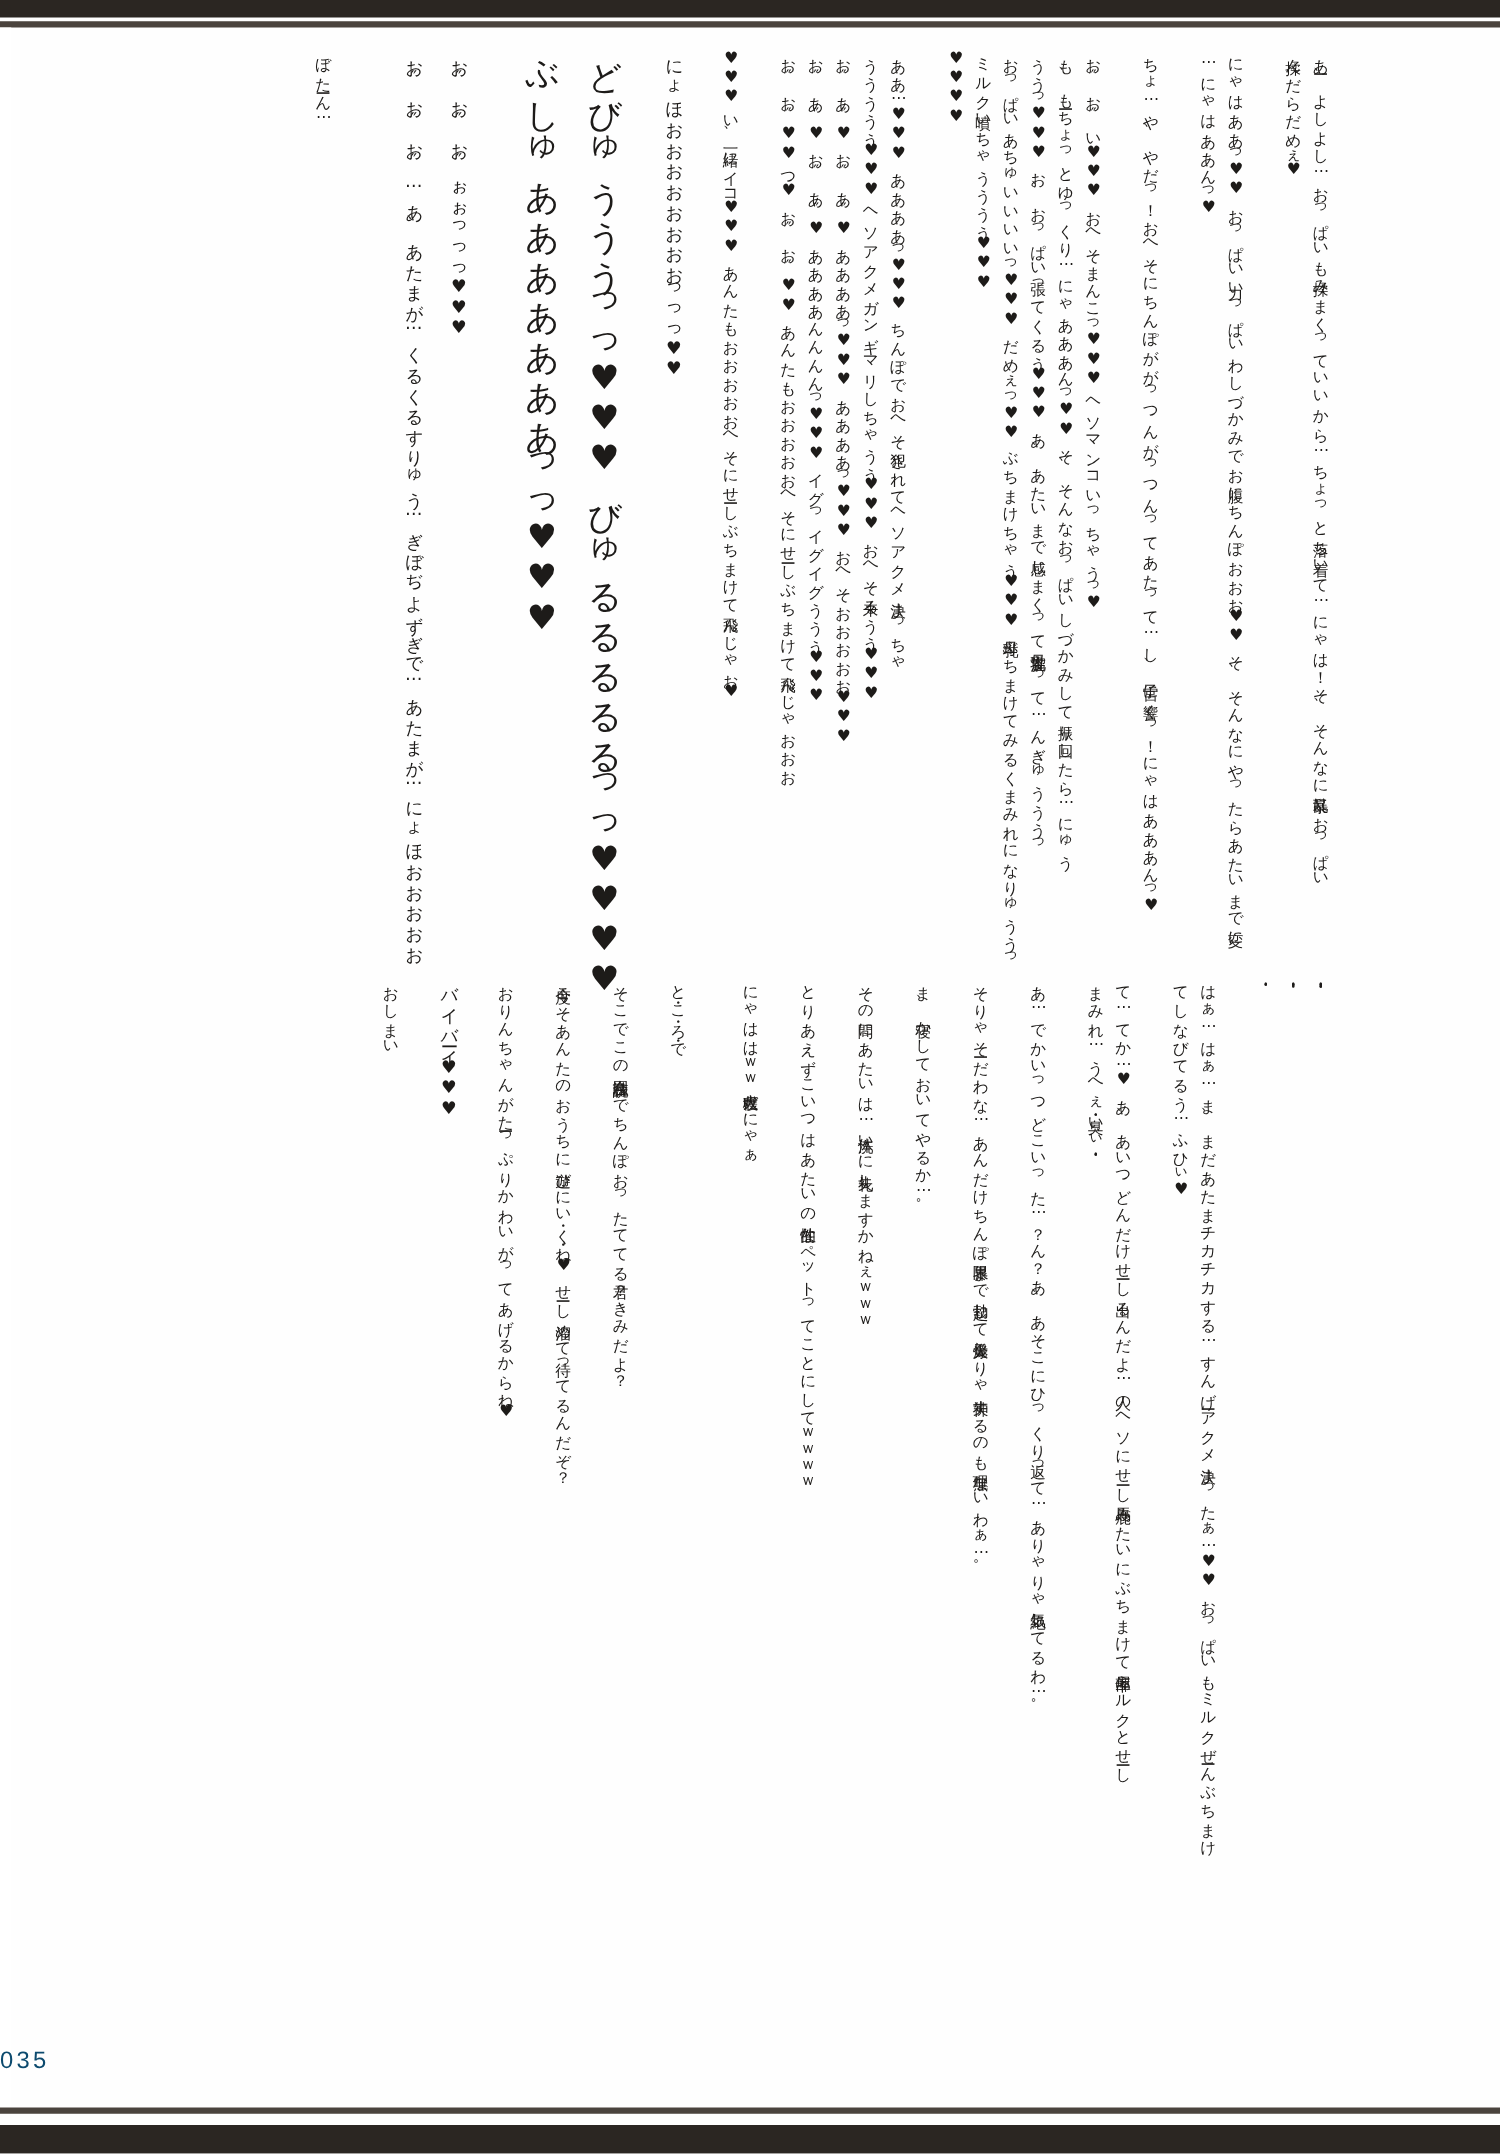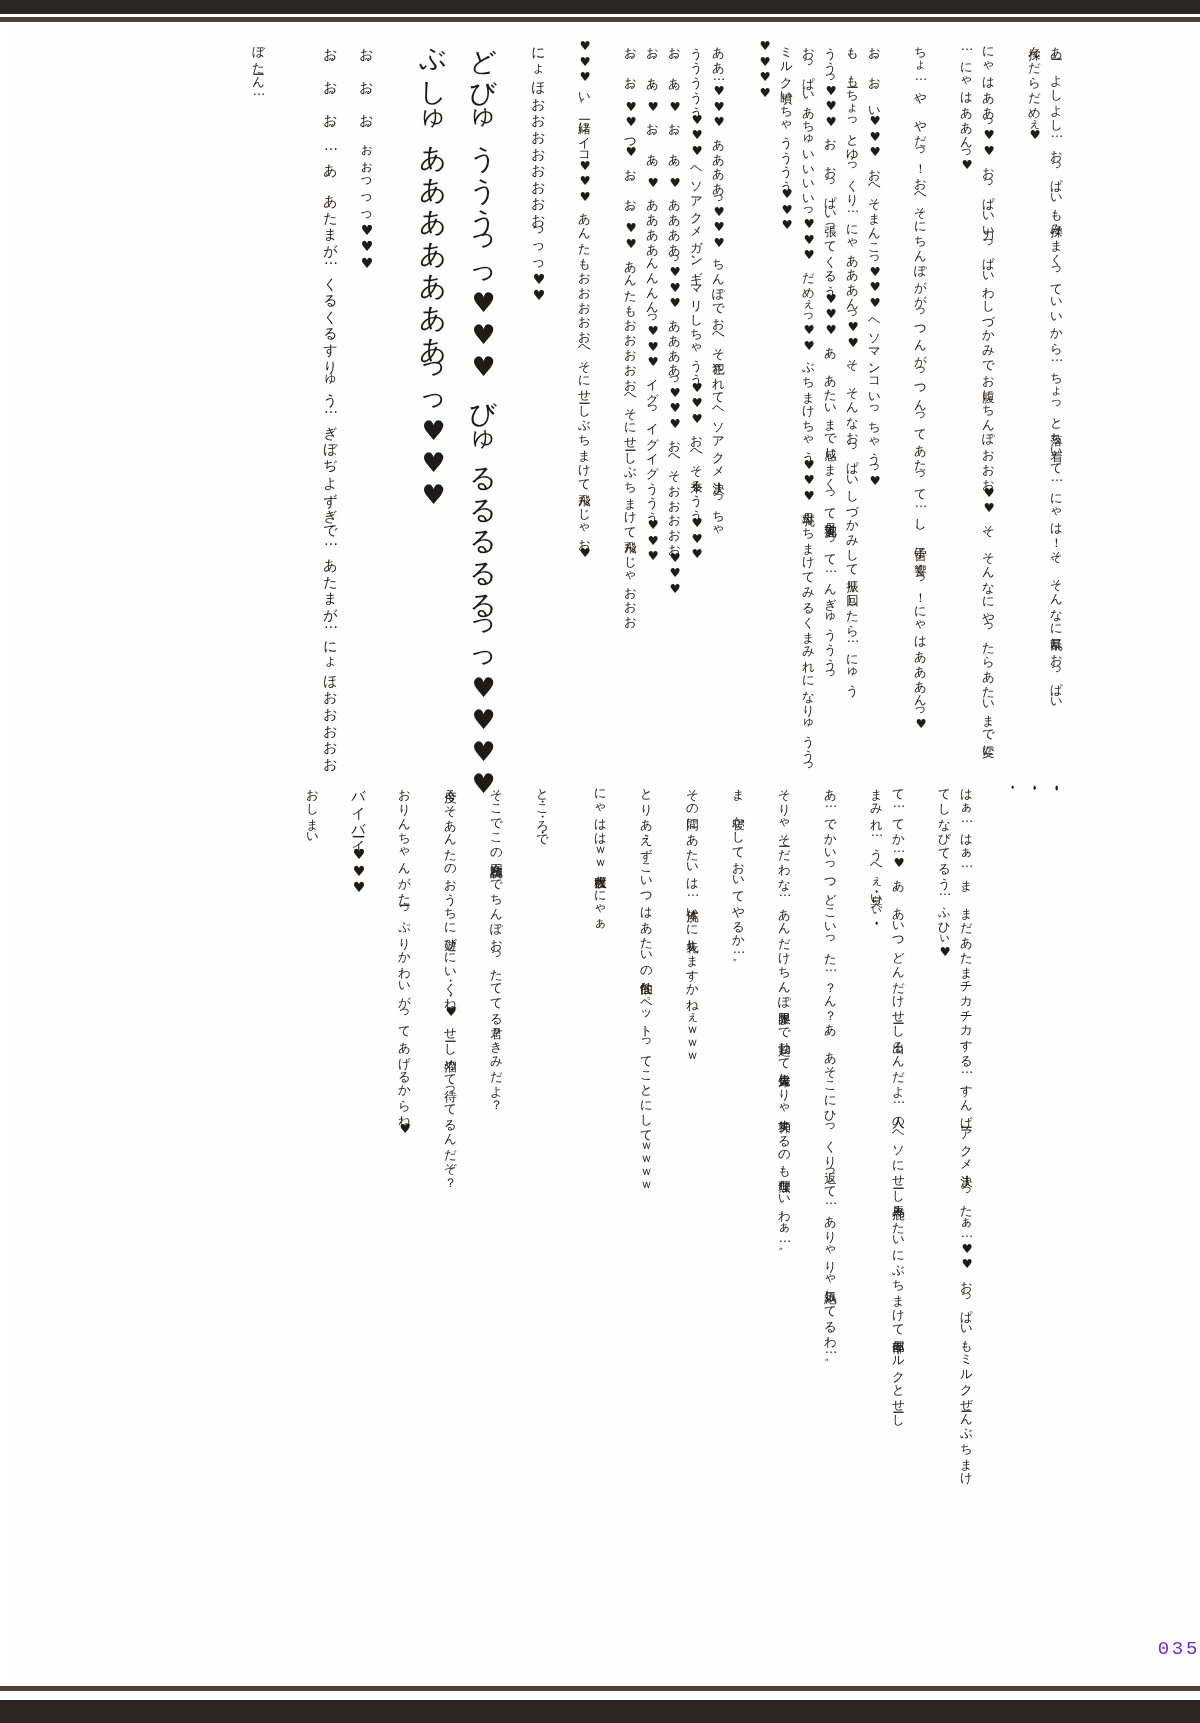--- a/index.html
+++ b/index.html
@@ -48,25 +48,25 @@
   }
 
   .sz-s   { font-size: 12.5px; }
   .sz-m   { font-size: 14px; }
   .sz-xl  { font-size: 27px; }
 
   .pageno {
     position: absolute;
     left: 0; right: 0;
     top: 1638px;
-    text-align: right;
-    font-family: Liberation Mono, monospace;
+    text-align: left;
+    font-family: Liberation Sans, sans-serif;
     font-size: 19px;
     letter-spacing: 0.14em;
-    color: #6d28d9;
+    color: #0c4a6e;
   }
 </style>
 </head>
 <body>
 
 <div class="page">
 
   <div class="bar bar-top-1"></div>
   <div class="bar bar-top-2"></div>
   <div class="side-left"></div>

